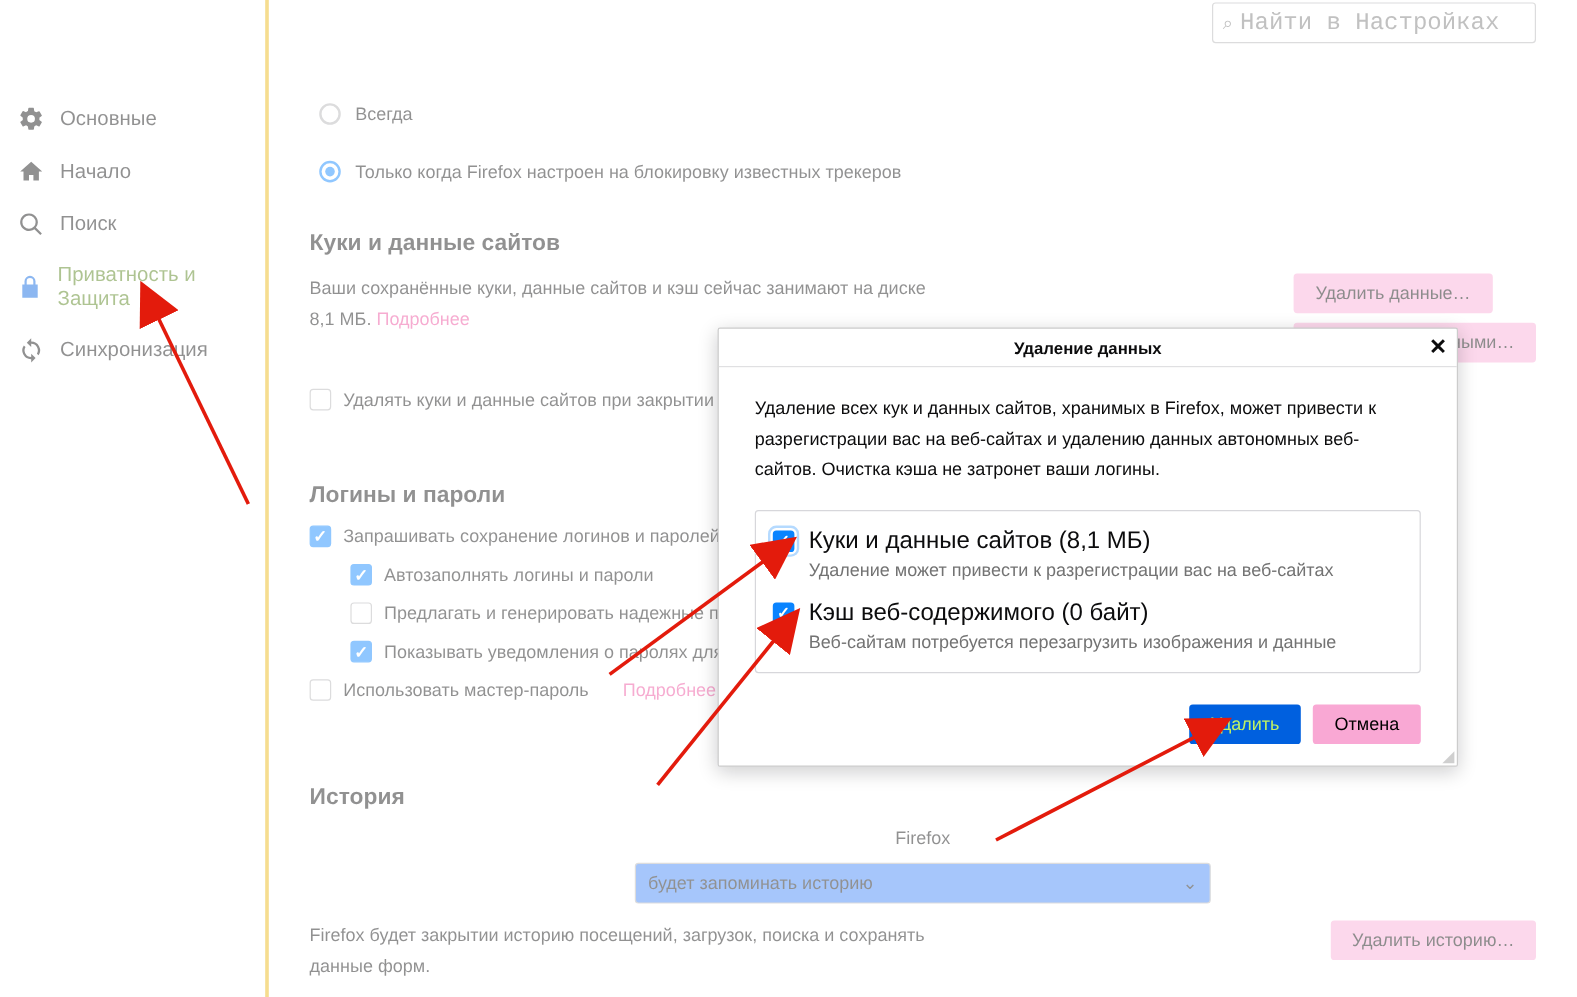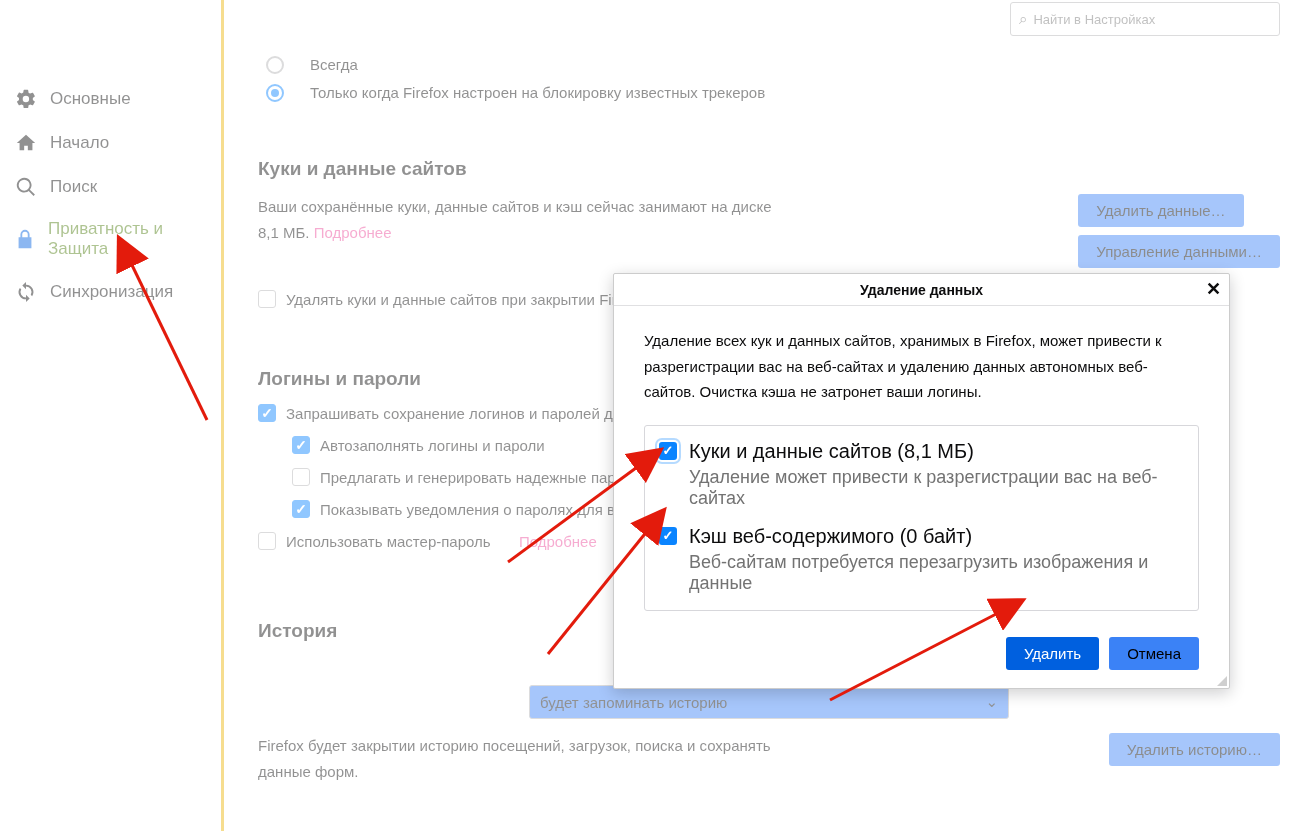--- a/index.html
+++ b/index.html
@@ -7,54 +7,54 @@
 .app { display: flex; height: 100%; }
 .sidebar { width: 224px; border-right: 3px solid #eab308; padding-top: 77px; }
 .sidebar-item { display: flex; align-items: center; gap: 12px; padding: 10px 14px; cursor: pointer; }
 .sidebar-item .icon { width: 24px; height: 24px; display: flex; align-items: center; justify-content: center; }
 .sidebar-item .label { font-size: 17px; line-height: 1.2; }
 .sidebar-item.active .label { color: #4d7c0f; }
 .sidebar-item.active .icon svg { fill: #0060df; }
 .main { flex: 1; padding: 0 34px; position: relative; overflow: hidden; }
 .search-wrap { position: absolute; right: 34px; top: 2px; }
 .search-box { width: 270px; height: 34px; border: 1px solid #b1b1b3; border-radius: 3px; display: flex; align-items: center; padding: 0 8px; background: #fff; }
-.search-box input { border: none; outline: none; font-size: 13px; width: 100%; background: transparent; }
+.search-box input { border: none; outline: none; font-size: 20px; width: 100%; background: transparent; font-family: Liberation Mono, monospace; }
 .search-box .sicon { margin-right: 6px; color: #737373; font-size: 15px; }
 .content { padding-top: 56px; }
-.radio-row { display: flex; align-items: flex-start; gap: 26px; margin-bottom: 10px; margin-left: 8px; }
+.radio-row { display: flex; align-items: center; gap: 12px; margin-bottom: 10px; margin-left: 8px; margin-top: 30px; }
 .radio-outer { width: 18px; height: 18px; border-radius: 50%; border: 2px solid #b1b1b3; display: flex; align-items: center; justify-content: center; }
 .radio-outer.selected { border-color: #0a84ff; }
 .radio-inner { width: 8px; height: 8px; border-radius: 50%; background: #0a84ff; }
-h2 { font-size: 19px; font-weight: 700; margin-top: 56px; margin-bottom: 14px; }
+h2 { font-size: 19px; font-weight: 700; margin-top: 40px; margin-bottom: 14px; }
 .row { display: flex; justify-content: space-between; align-items: flex-start; }
 .desc { font-size: 15px; line-height: 1.7; color: #0c0c0d; max-width: 520px; }
 .link { color: #ec4899; cursor: pointer; }
-.btn { background: #3b82f6; border: none; border-radius: 3px; padding: 8px 18px; font-size: 15px; cursor: pointer; min-width: 160px; text-align: center; margin-bottom: 8px; display: block; }
-.btn-primary { background: #0060df; color: #ffffff; }
+.btn { background: #f9a8d4; border: none; border-radius: 3px; padding: 8px 18px; font-size: 15px; cursor: pointer; min-width: 160px; text-align: center; margin-bottom: 8px; display: block; }
+.btn-primary { background: #0060df; color: #bef264; }
 .chk-row { display: flex; align-items: center; gap: 10px; margin-bottom: 14px; }
 .chk { width: 18px; height: 18px; border: 1px solid #b1b1b3; border-radius: 3px; background: #fff; display: flex; align-items: center; justify-content: center; flex-shrink: 0; }
 .chk.checked { background: #0a84ff; border-color: #0a84ff; }
 .chk.checked::after { content: "✓"; color: #fff; font-size: 14px; font-weight: bold; }
 .indent { margin-left: 34px; }
 .select { width: 480px; height: 34px; border: 1px solid #b1b1b3; border-radius: 3px; background: #3b82f6; padding: 0 10px; display: flex; align-items: center; justify-content: space-between; }
 .history-row { display: flex; align-items: center; gap: 12px; margin-bottom: 14px; flex-direction: column; }
 .overlay { position: absolute; inset: 0; background: rgba(255,255,255,0.55); z-index: 5; }
-.dialog { position: absolute; left: 613px; top: 273px; width: 617px; background: #fff; border: 1px solid #ccc; border-radius: 2px; box-shadow: 0 4px 16px rgba(12,12,13,0.2); z-index: 10; }
+.dialog { position: absolute; left: 598px; top: 273px; width: 617px; background: #fff; border: 1px solid #ccc; border-radius: 2px; box-shadow: 0 4px 16px rgba(12,12,13,0.2); z-index: 10; }
 .dialog-header { display: flex; align-items: center; justify-content: center; height: 32px; border-bottom: 1px solid #e0e0e2; position: relative; font-size: 14px; font-weight: 600; }
 .dialog-close { position: absolute; right: 8px; top: 6px; font-size: 18px; cursor: pointer; color: #0c0c0d; line-height: 1; }
 .dialog-body { padding: 22px 30px 10px; }
 .dialog-text { font-size: 15px; line-height: 1.7; margin-bottom: 20px; }
 .opt-group { border: 1px solid #d7d7db; border-radius: 3px; padding: 14px 14px; }
 .opt-row { display: flex; gap: 12px; align-items: flex-start; margin-bottom: 16px; }
 .opt-row:last-child { margin-bottom: 2px; }
 .opt-chk { width: 18px; height: 18px; border: 2px solid #0a84ff; border-radius: 3px; background: #0a84ff; display: flex; align-items: center; justify-content: center; flex-shrink: 0; margin-top: 2px; }
 .opt-chk::after { content: "✓"; color: #fff; font-size: 13px; font-weight: bold; }
 .opt-chk.outlined { box-shadow: 0 0 0 2px #fff, 0 0 0 4px rgba(10,132,255,0.3); }
 .opt-label { font-size: 20px; }
-.opt-sub { font-size: 18px; color: #737373; margin-top: 4px; }
+.opt-sub { font-size: 15px; color: #737373; margin-top: 4px; }
 .dialog-footer { display: flex; justify-content: flex-end; gap: 10px; padding: 16px 30px 18px; }
 .dialog-footer .btn { min-width: auto; padding: 8px 18px; margin: 0; }
 .resize-grip { position: absolute; right: 2px; bottom: 2px; width: 12px; height: 12px; opacity: 0.4; }
 .resize-grip::before { content: ""; position: absolute; right: 0; bottom: 0; width: 0; height: 0; border-right: 10px solid #888; border-top: 10px solid transparent; }
 svg.arrow { position: absolute; z-index: 20; pointer-events: none; }
 </style>
 </head>
 <body>
 
 <div class="app">

